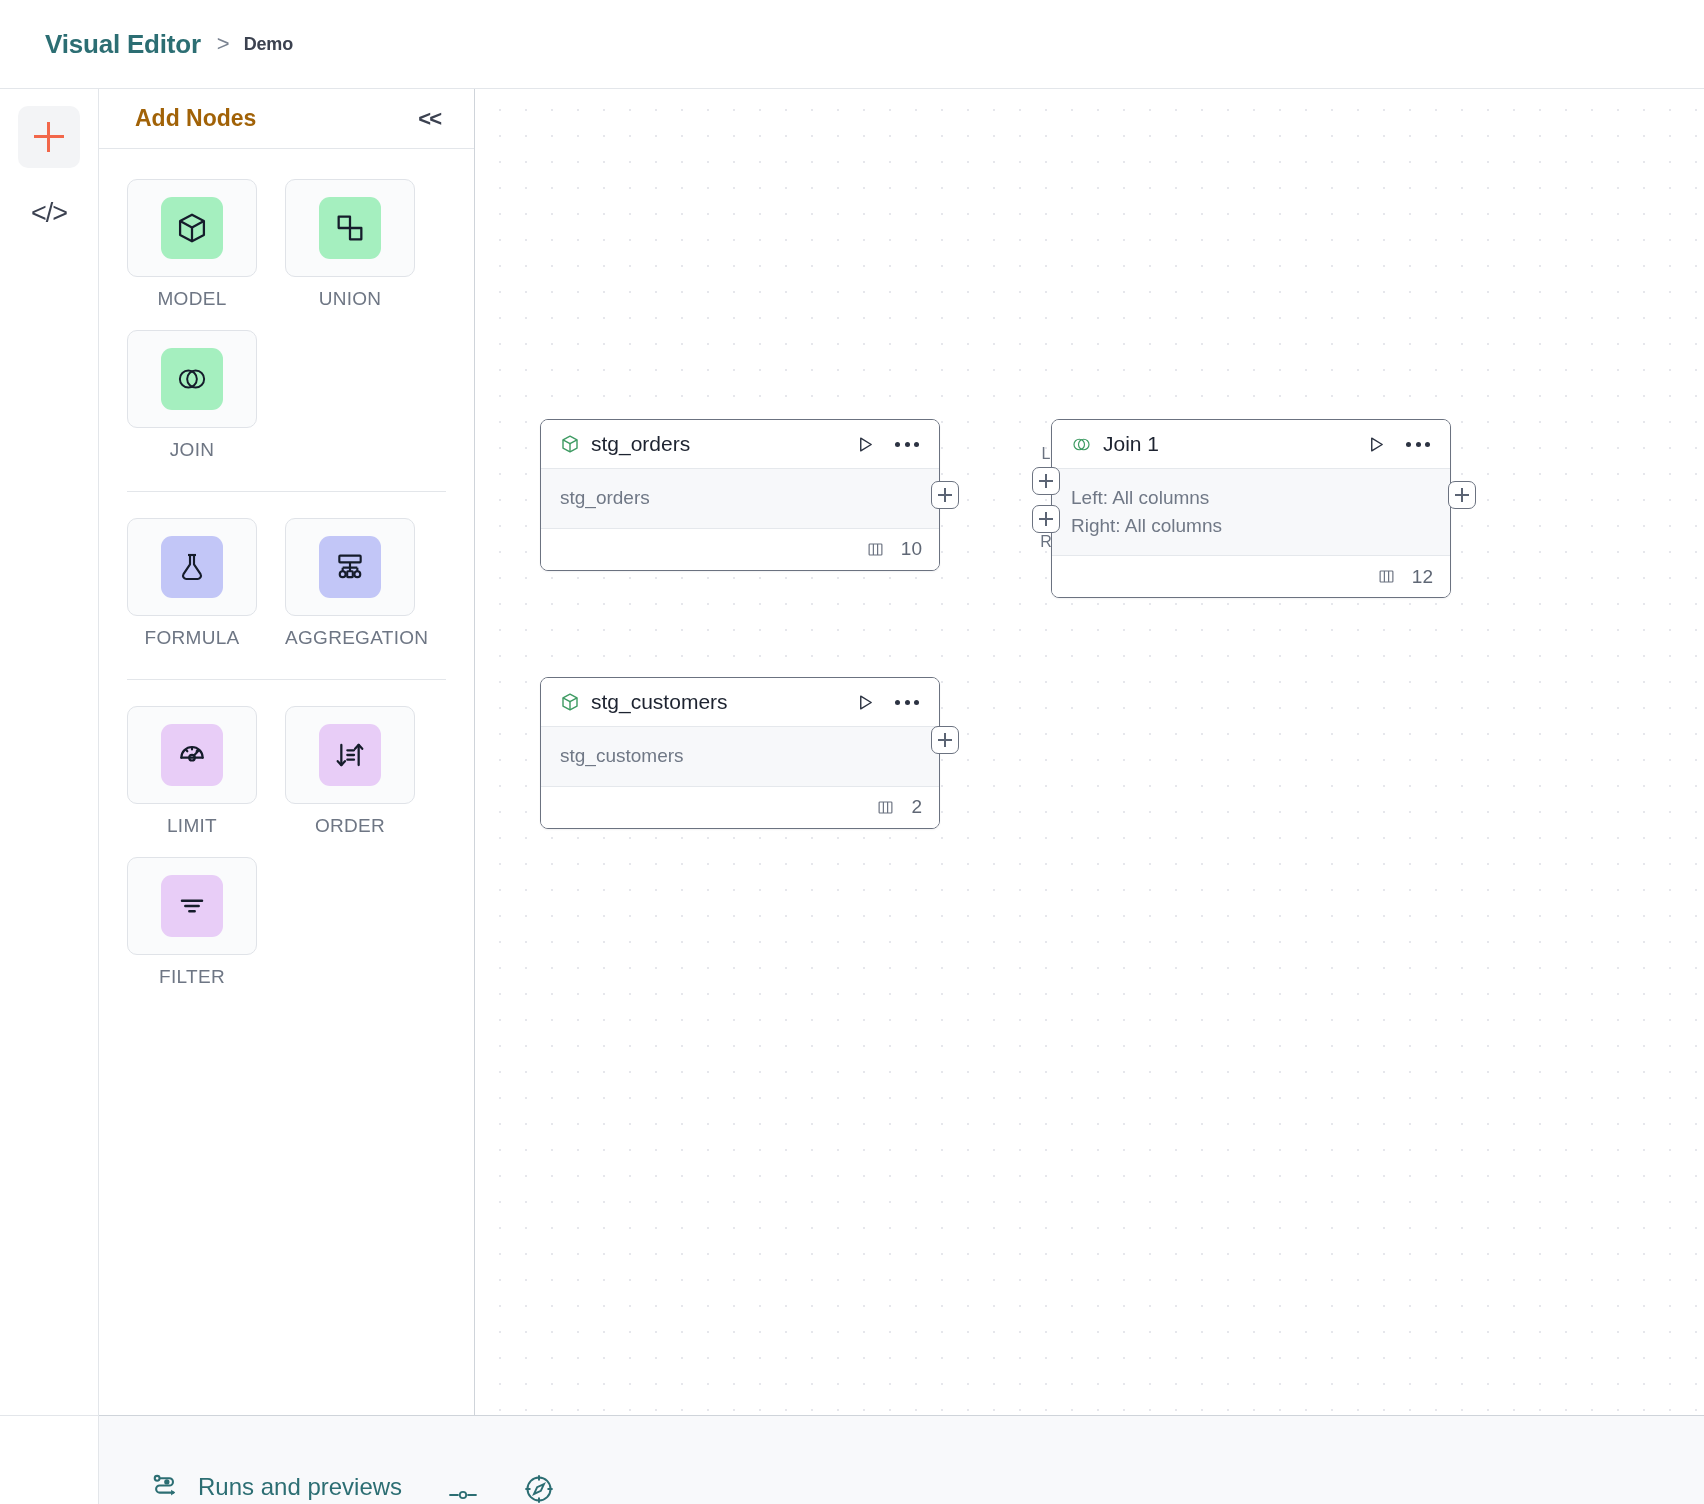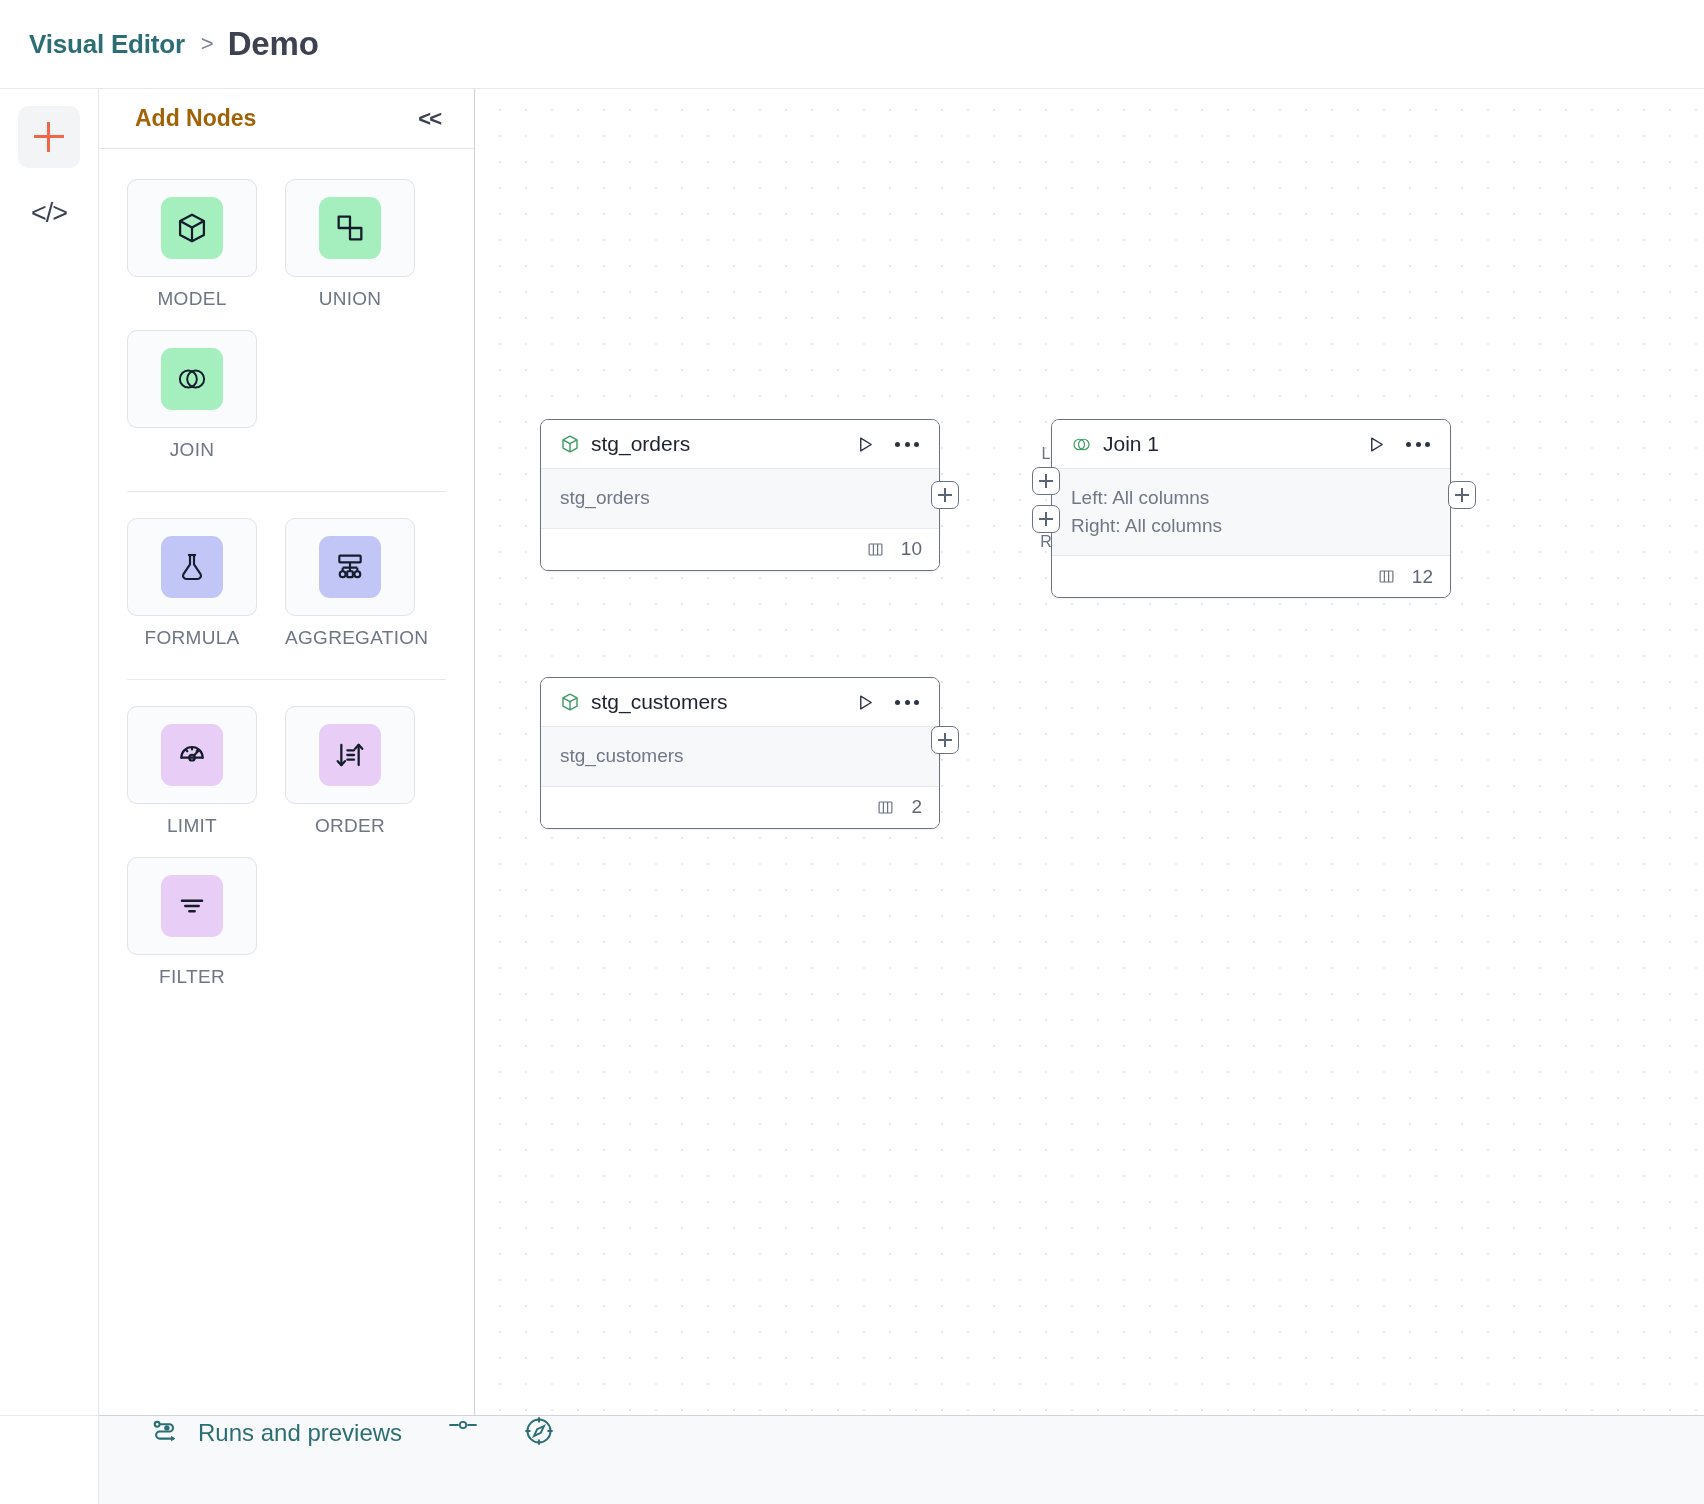--- a/index.html
+++ b/index.html
@@ -15,34 +15,34 @@
     width: 1704px; height: 1504px;
     display: flex; flex-direction: column;
     background: #ffffff;
   }
 
   
   .topbar {
     height: 89px;
     flex: 0 0 89px;
     display: flex; align-items: center;
-    padding-left: 29px;
+    padding-left: 45px;
     border-bottom: 1px solid #e3e6ea;
     background: #ffffff;
   }
   .crumb-root {
     font-size: 26px; font-weight: bold;
     color: #2c6e73; letter-spacing: -0.2px;
   }
   .crumb-sep {
     font-size: 22px; color: #7a8391;
     margin: 0 14px 0 16px; font-weight: normal;
   }
   .crumb-leaf {
-    font-size: 33px; font-weight: bold;
+    font-size: 18px; font-weight: bold;
     color: #3c4250; letter-spacing: -0.2px;
   }
 
   
   .middle { flex: 1 1 auto; display: flex; min-height: 0; position: relative; }
 
   
   .rail {
     width: 99px; flex: 0 0 99px;
     border-right: 1px solid #e3e6ea;
@@ -188,21 +188,21 @@
   .port-plus::after  { top: 6px; left: 0; height: 2px; width: 14px; }
   .port-tag {
     position: absolute;
     font-size: 16px; color: #6a7280;
     width: 28px; text-align: center;
   }
 
   
   .bottombar {
     height: 89px; flex: 0 0 89px;
-    display: flex; align-items: flex-start;
+    display: flex; align-items: flex-end;
     border-top: 1px solid #cfd4da;
     background: #f8f9fb;
     padding-left: 150px;
   }
   .bb-left-gap {
     position: absolute; left: 0; bottom: 0;
     width: 99px; height: 89px;
     background: #ffffff; border-top: 1px solid #e3e6ea;
     border-right: 1px solid #e3e6ea;
   }

